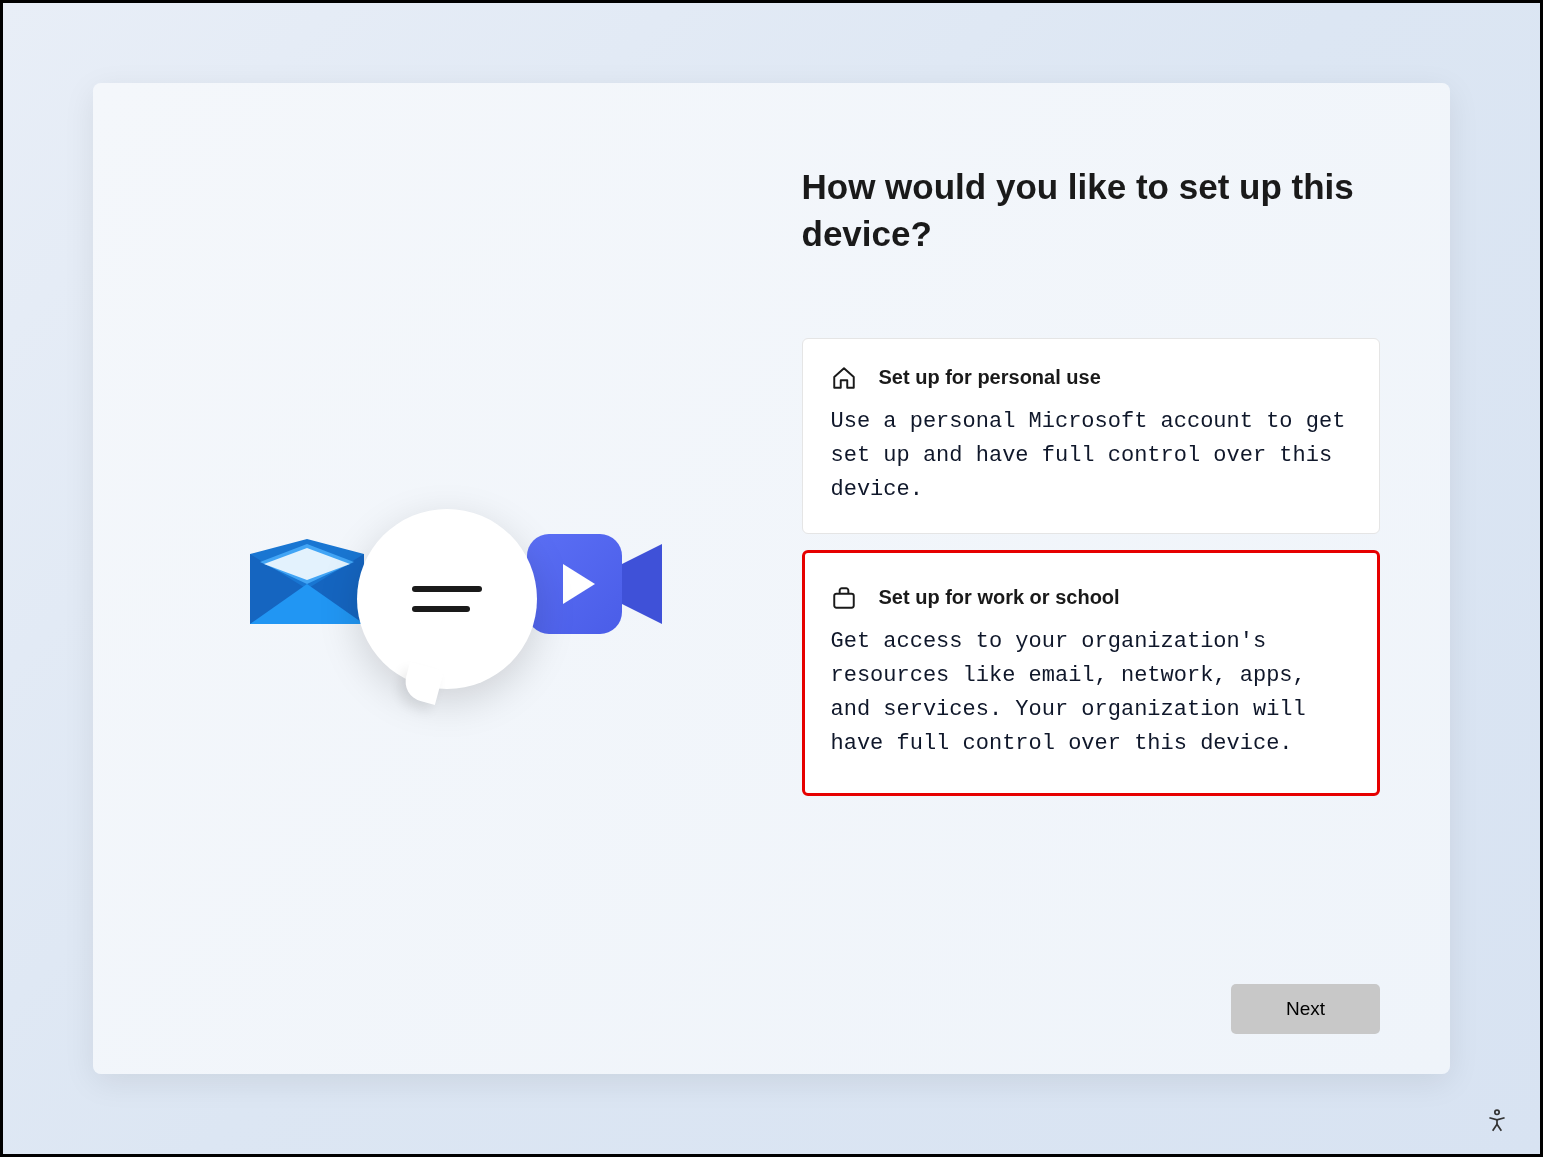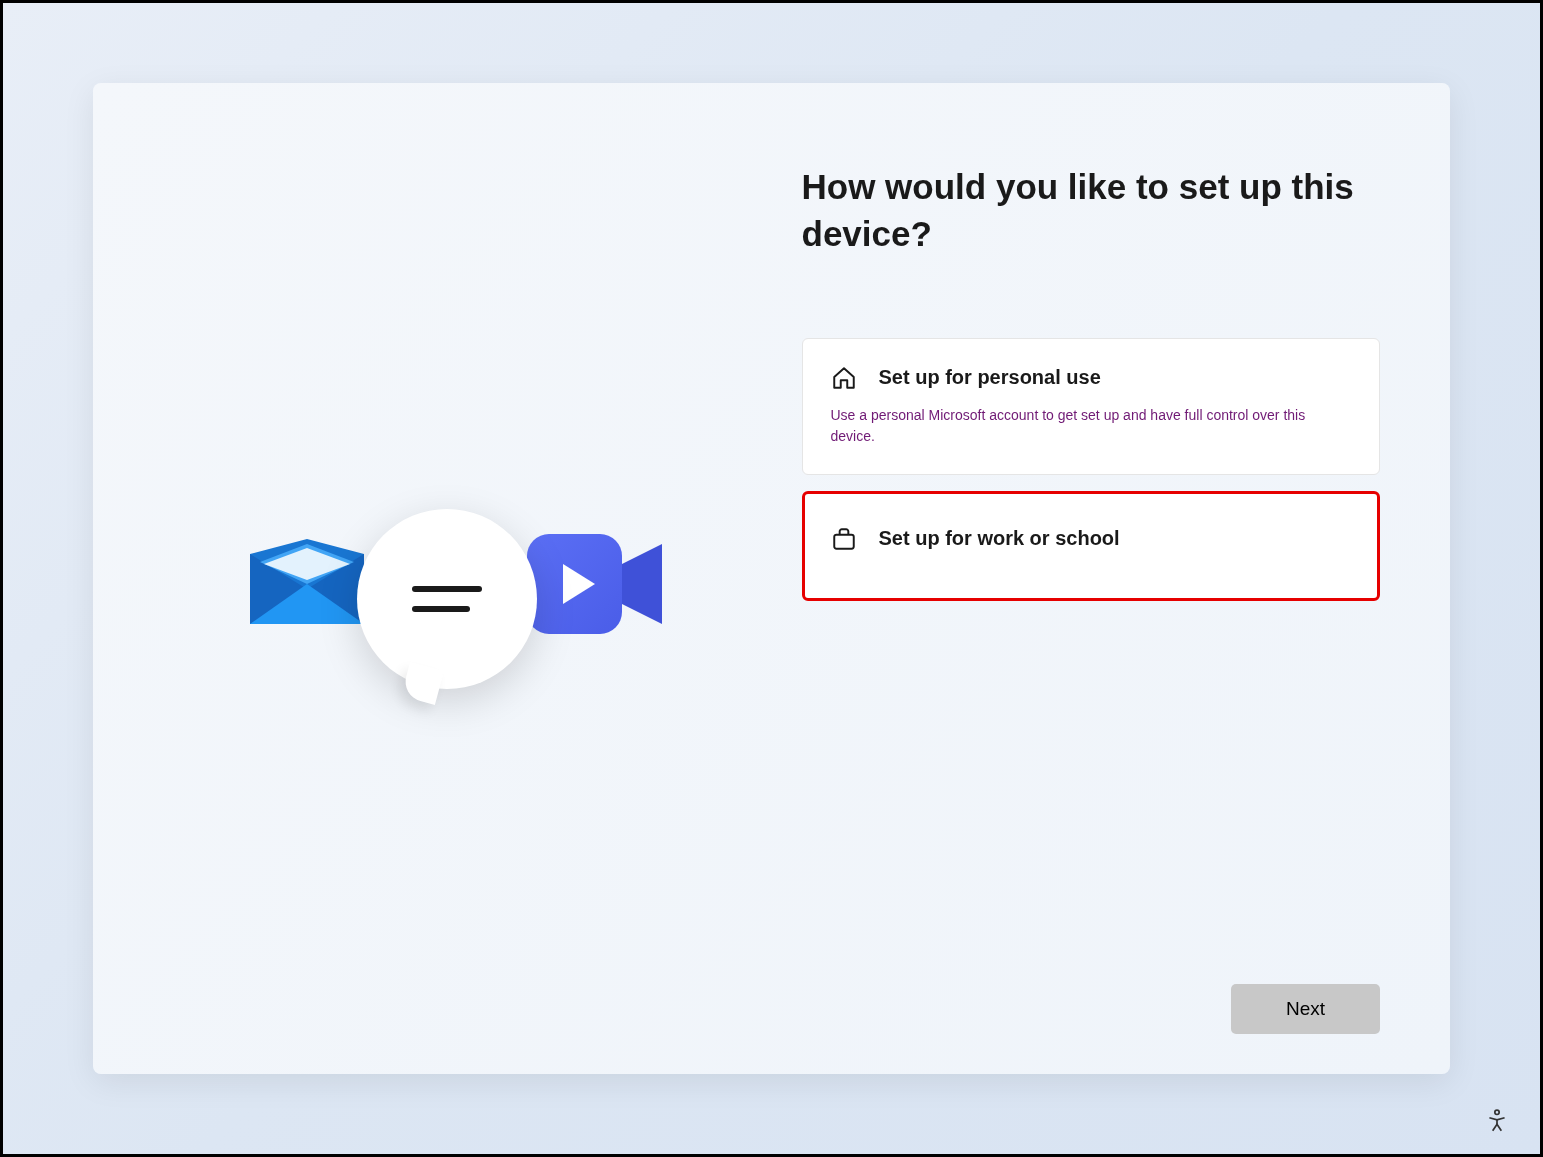--- a/index.html
+++ b/index.html
@@ -146,23 +146,24 @@
       flex-shrink: 0;
     }
     
     .option-title {
       font-size: 20px;
       font-weight: 600;
       color: #1a1a1a;
     }
     
     .option-description {
-      font-size: 14px;
-      color: #701a75;
+      font-size: 22px;
+      color: #0f172a;
       line-height: 1.55;
+      font-family: Liberation Mono, monospace;
     }
     
     .footer {
       position: absolute;
       bottom: 40px;
       right: 70px;
     }
     
     .next-button {
       background: #c8c8c8;
@@ -233,20 +234,21 @@
     </div>
 
     <div class="option-card highlighted">
       <div class="option-header">
         <svg class="option-icon" viewBox="0 0 24 24" fill="none" stroke="#1a1a1a" stroke-width="1.8">
           <rect x="3" y="8" width="18" height="13" rx="2"></rect>
           <path d="M 8 8 L 8 5 C 8 4 9 3 10 3 L 14 3 C 15 3 16 4 16 5 L 16 8"></path>
         </svg>
         <span class="option-title">Set up for work or school</span>
       </div>
+      <div class="option-description">Get access to your organization's resources like email, network, apps, and services. Your organization will have full control over this device.</div>
     </div>
 
   </div>
 
   <div class="footer">
     <button class="next-button">Next</button>
   </div>
 
 </div>
 

